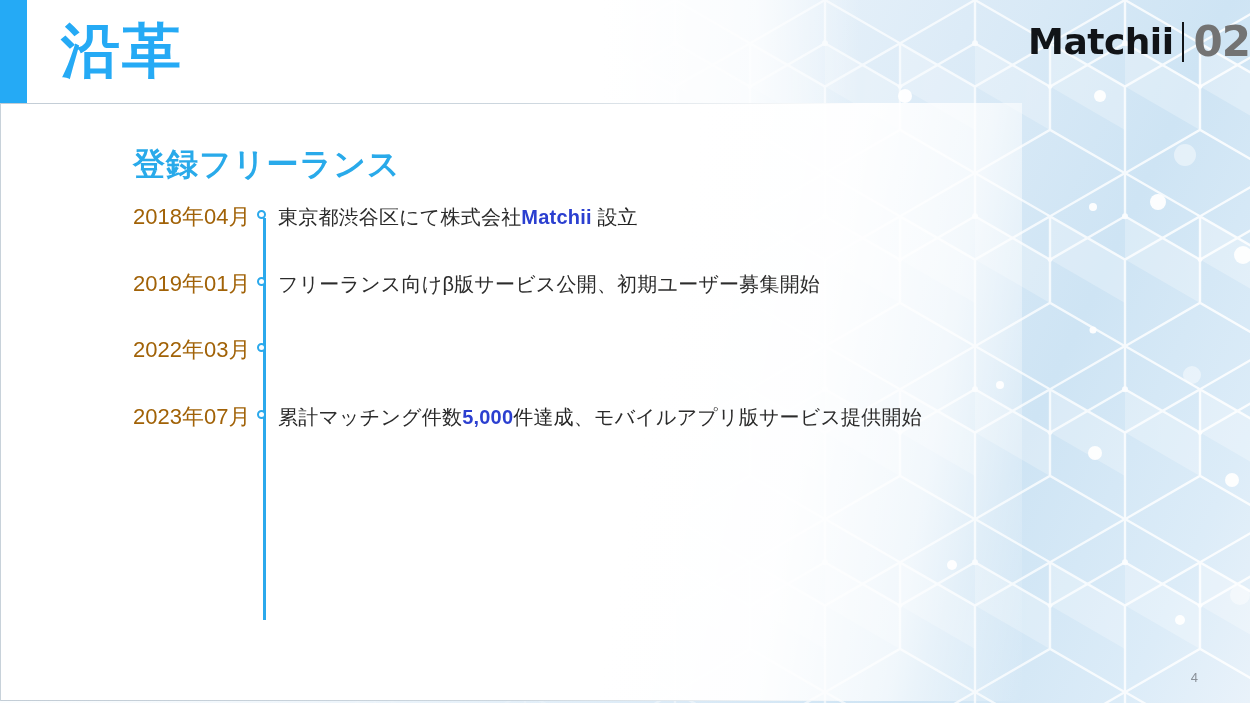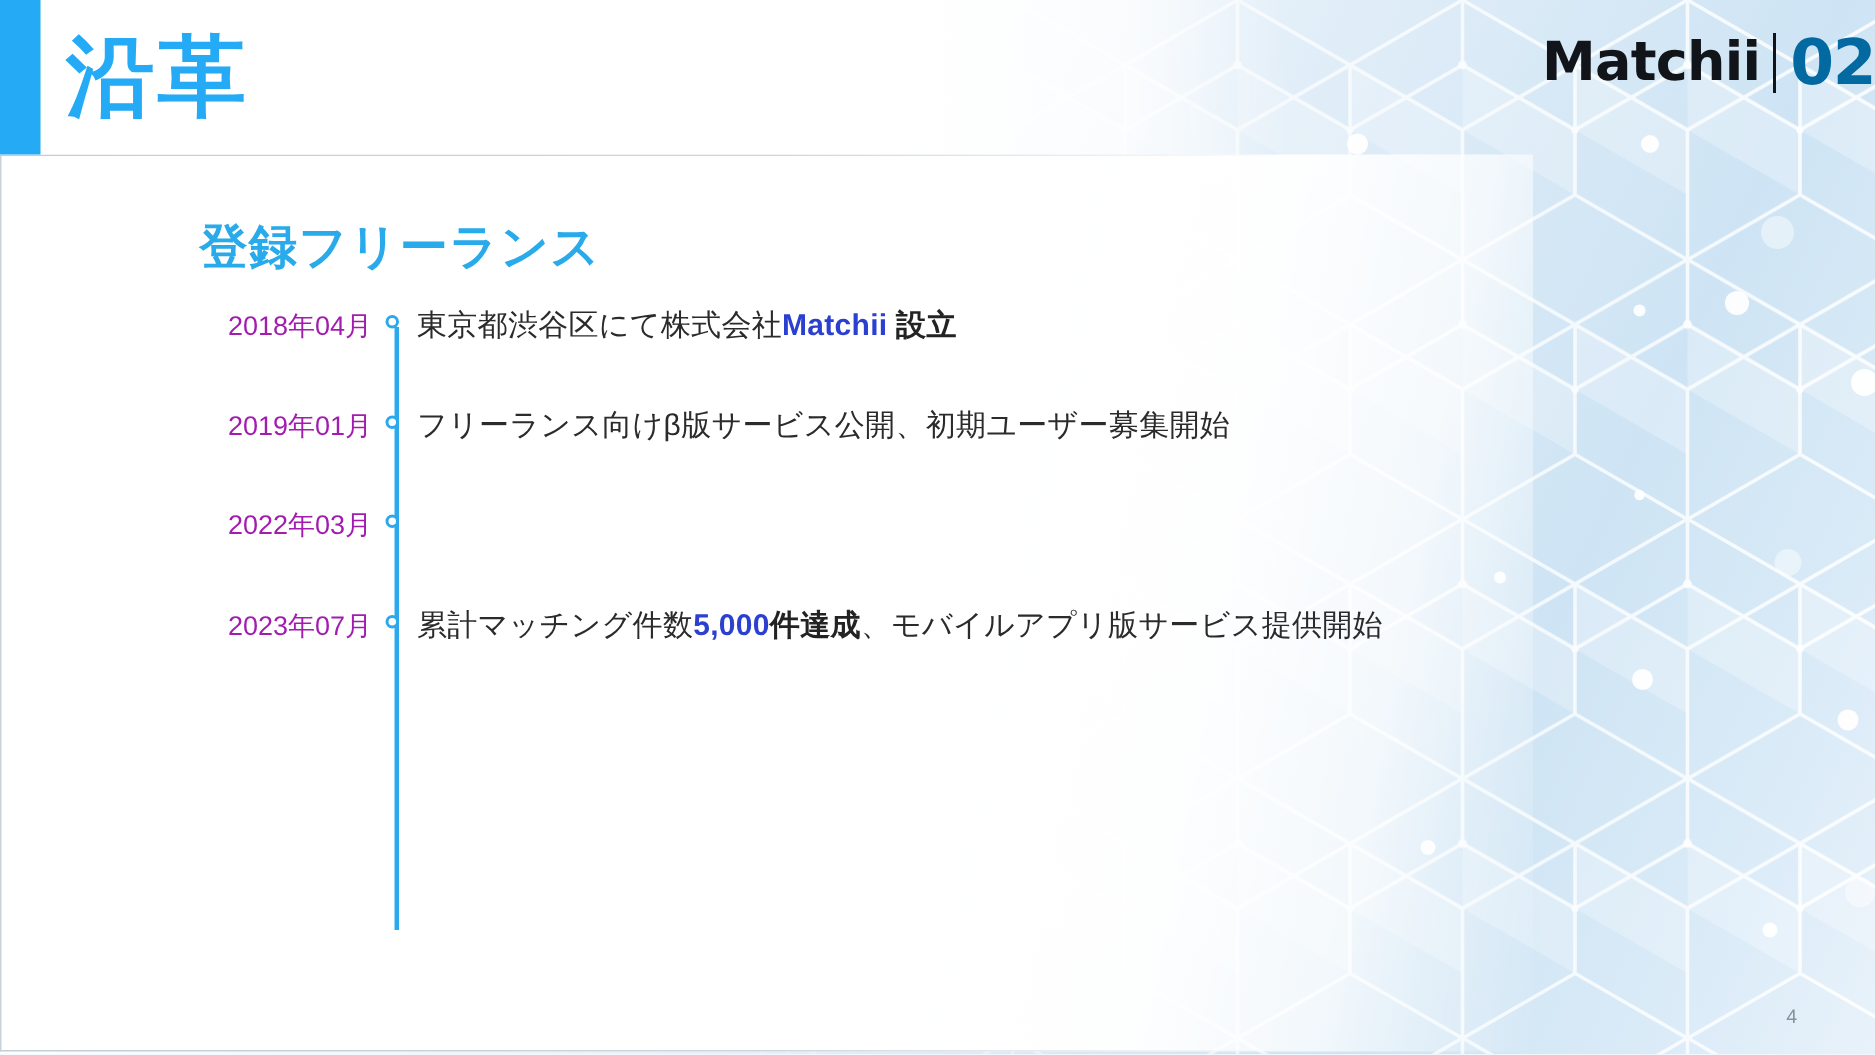--- a/index.html
+++ b/index.html
@@ -62,21 +62,21 @@
   .header-white{
     position:absolute;left:0;top:0;width:860px;height:103px;
     background:linear-gradient(90deg,
       #ffffff 0%,#ffffff 70%,rgba(255,255,255,0.75) 88%,rgba(255,255,255,0) 100%);
   }
   .accent-bar{
     position:absolute;left:0;top:0;width:27px;height:103px;
     background:#25AAF5;
   }
   .page-title{
-    position:absolute;left:44px;top:13px;
+    position:absolute;left:61px;top:13px;
     font-size:59px;line-height:76px;font-weight:700;
     color:#25AAF5;
     letter-spacing:2px;
     font-family:"Liberation Sans","DejaVu Sans",sans-serif;
   }
 
   
   .logo{
     position:absolute;right:0px;top:18px;
     display:flex;align-items:center;
@@ -86,21 +86,21 @@
     font-size:36px;font-weight:600;letter-spacing:-0.5px;
     color:#111418;line-height:40px;
     font-family:"DejaVu Sans","Liberation Sans",sans-serif;
   }
   .logo-divider{
     width:2px;height:40px;background:#111418;
     margin:0 10px 0 8px;
   }
   .logo-num{
     font-size:42px;font-weight:700;letter-spacing:-1px;
-    color:#0369a1;line-height:44px;
+    color:#737373;line-height:44px;
     font-family:"DejaVu Sans","Liberation Sans",sans-serif;
   }
 
   
   .section-heading{
     position:absolute;left:133px;top:143px;
     font-size:32px;font-weight:700;color:#29AAEA;
     letter-spacing:1px;line-height:42px;
   }
 
@@ -111,37 +111,37 @@
   .tl-line{
     position:absolute;left:263px;top:22px;width:3px;height:402px;
     background:#2BA9EC;
   }
   .tl-row{
     position:relative;height:66.6px;
   }
   .tl-date{
     position:absolute;left:133px;top:8px;width:115px;
     text-align:right;
-    font-size:18px;color:#a21caf;line-height:26px;
+    font-size:22px;color:#a16207;line-height:26px;
     letter-spacing:0px;
     white-space:nowrap;
   }
   .tl-dot{
     position:absolute;left:257px;top:14px;
     width:9px;height:9px;border-radius:50%;
     background:#ffffff;border:2.6px solid #2BA9EC;
     box-sizing:border-box;
   }
   .tl-text{
     position:absolute;left:278px;top:6px;
     font-size:20px;line-height:30px;color:#2b2b2b;
     white-space:nowrap;
     letter-spacing:0.2px;
   }
-  .tl-text b{font-weight:700;color:#232323;}
+  .tl-text b{font-weight:400;color:#232323;}
   .tl-text .hl{font-weight:700;color:#2B3FD0;}
 
   
   .page-num{
     position:absolute;right:52px;bottom:18px;
     font-size:13px;color:#8a9199;
   }
 </style>
 </head>
 <body>

